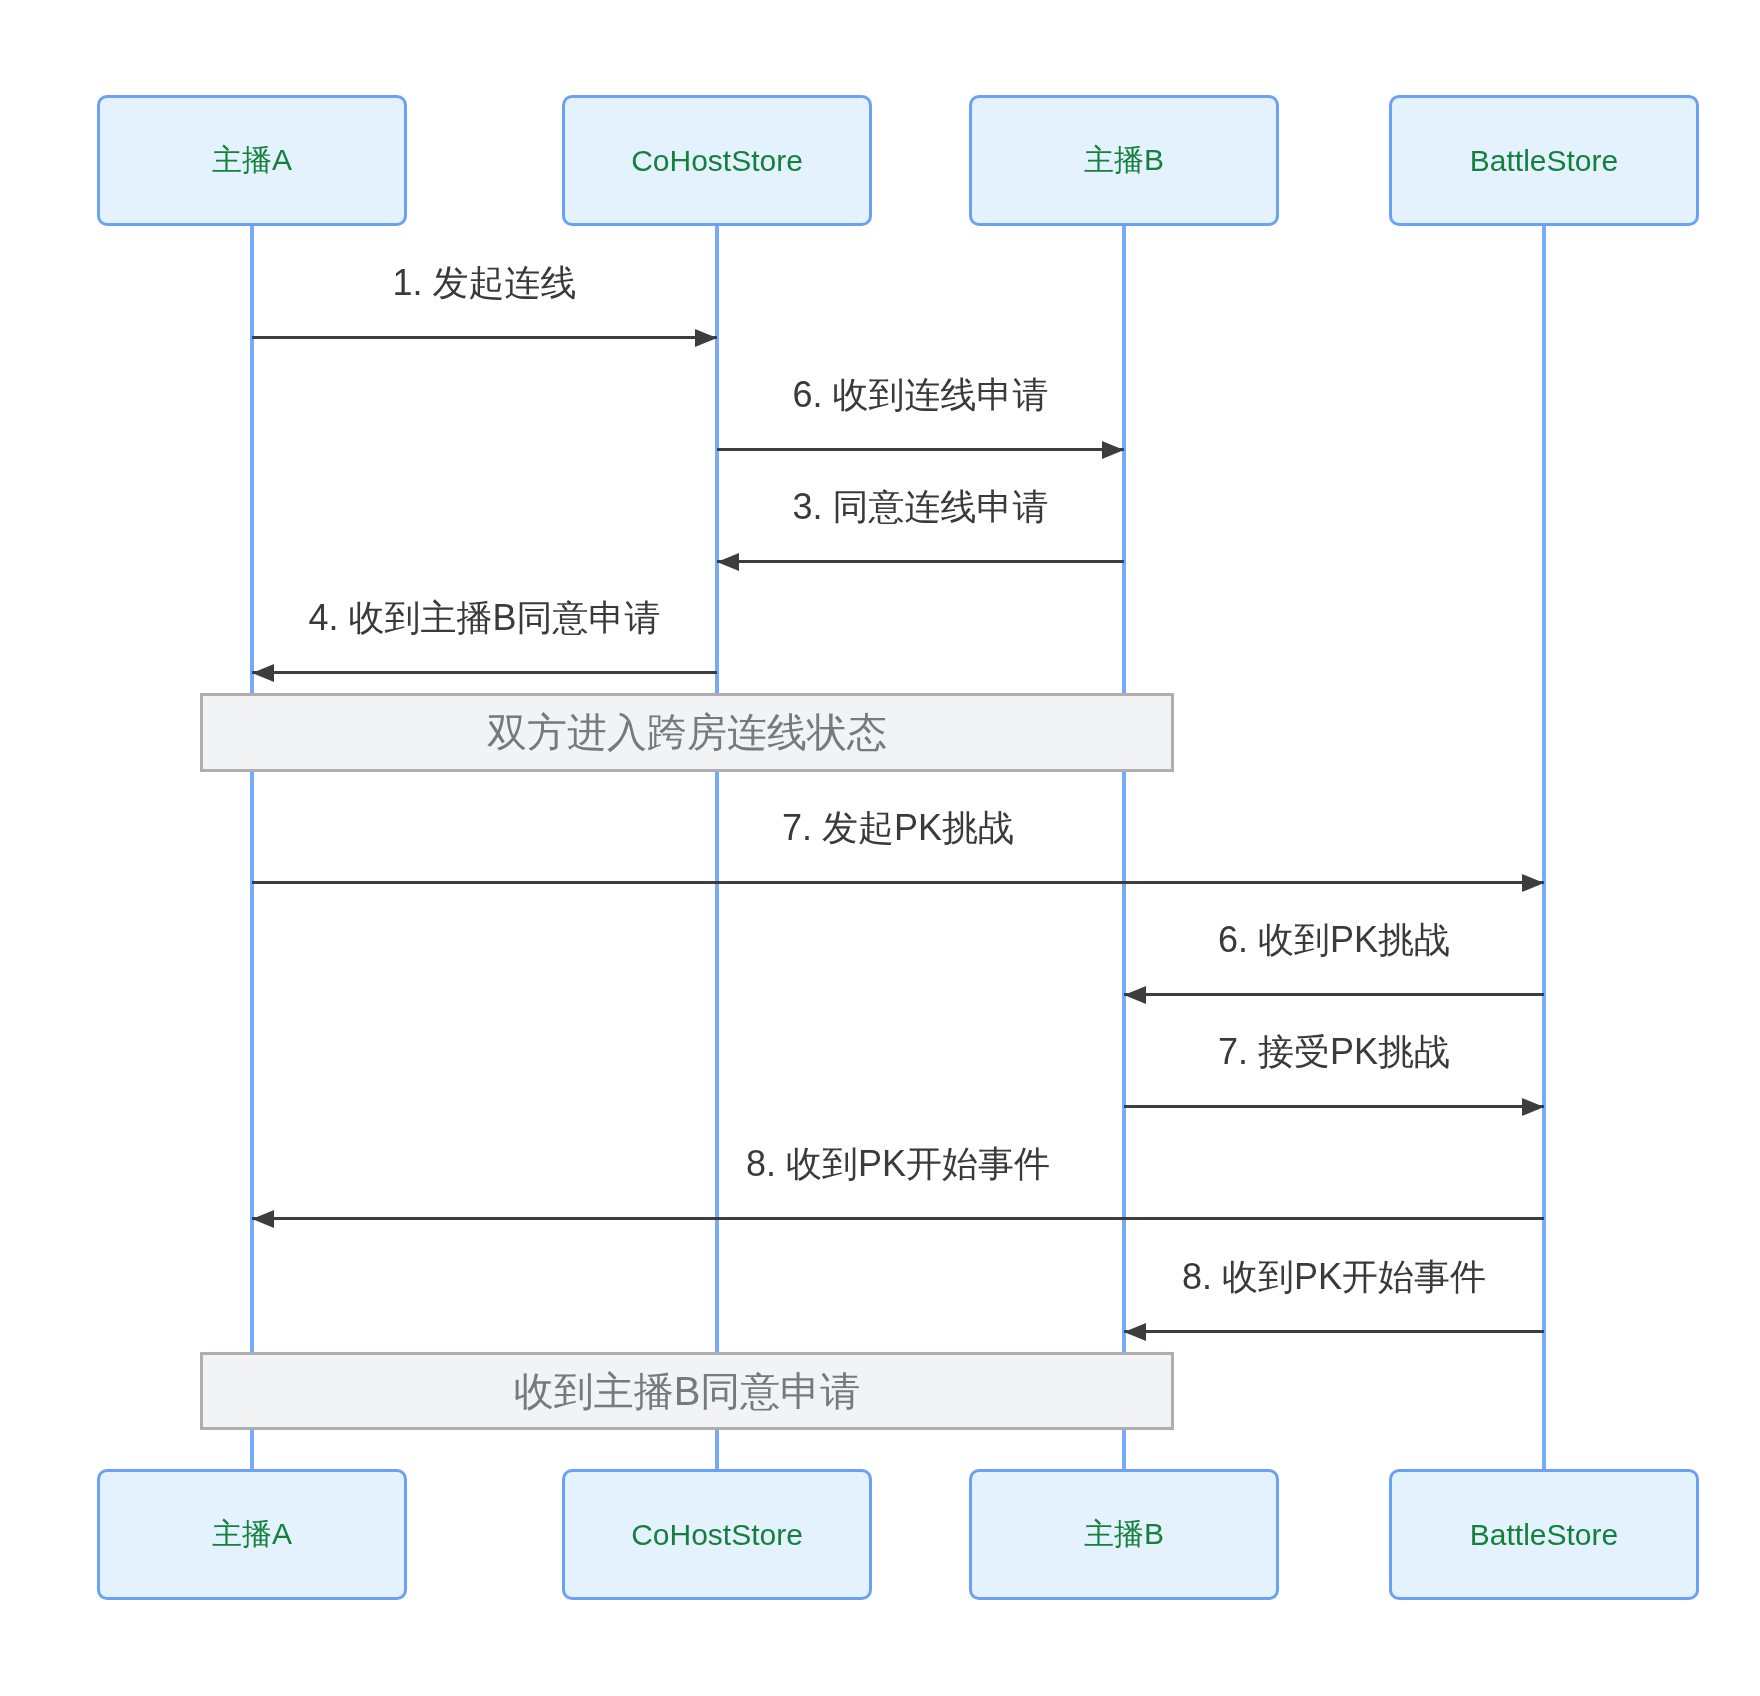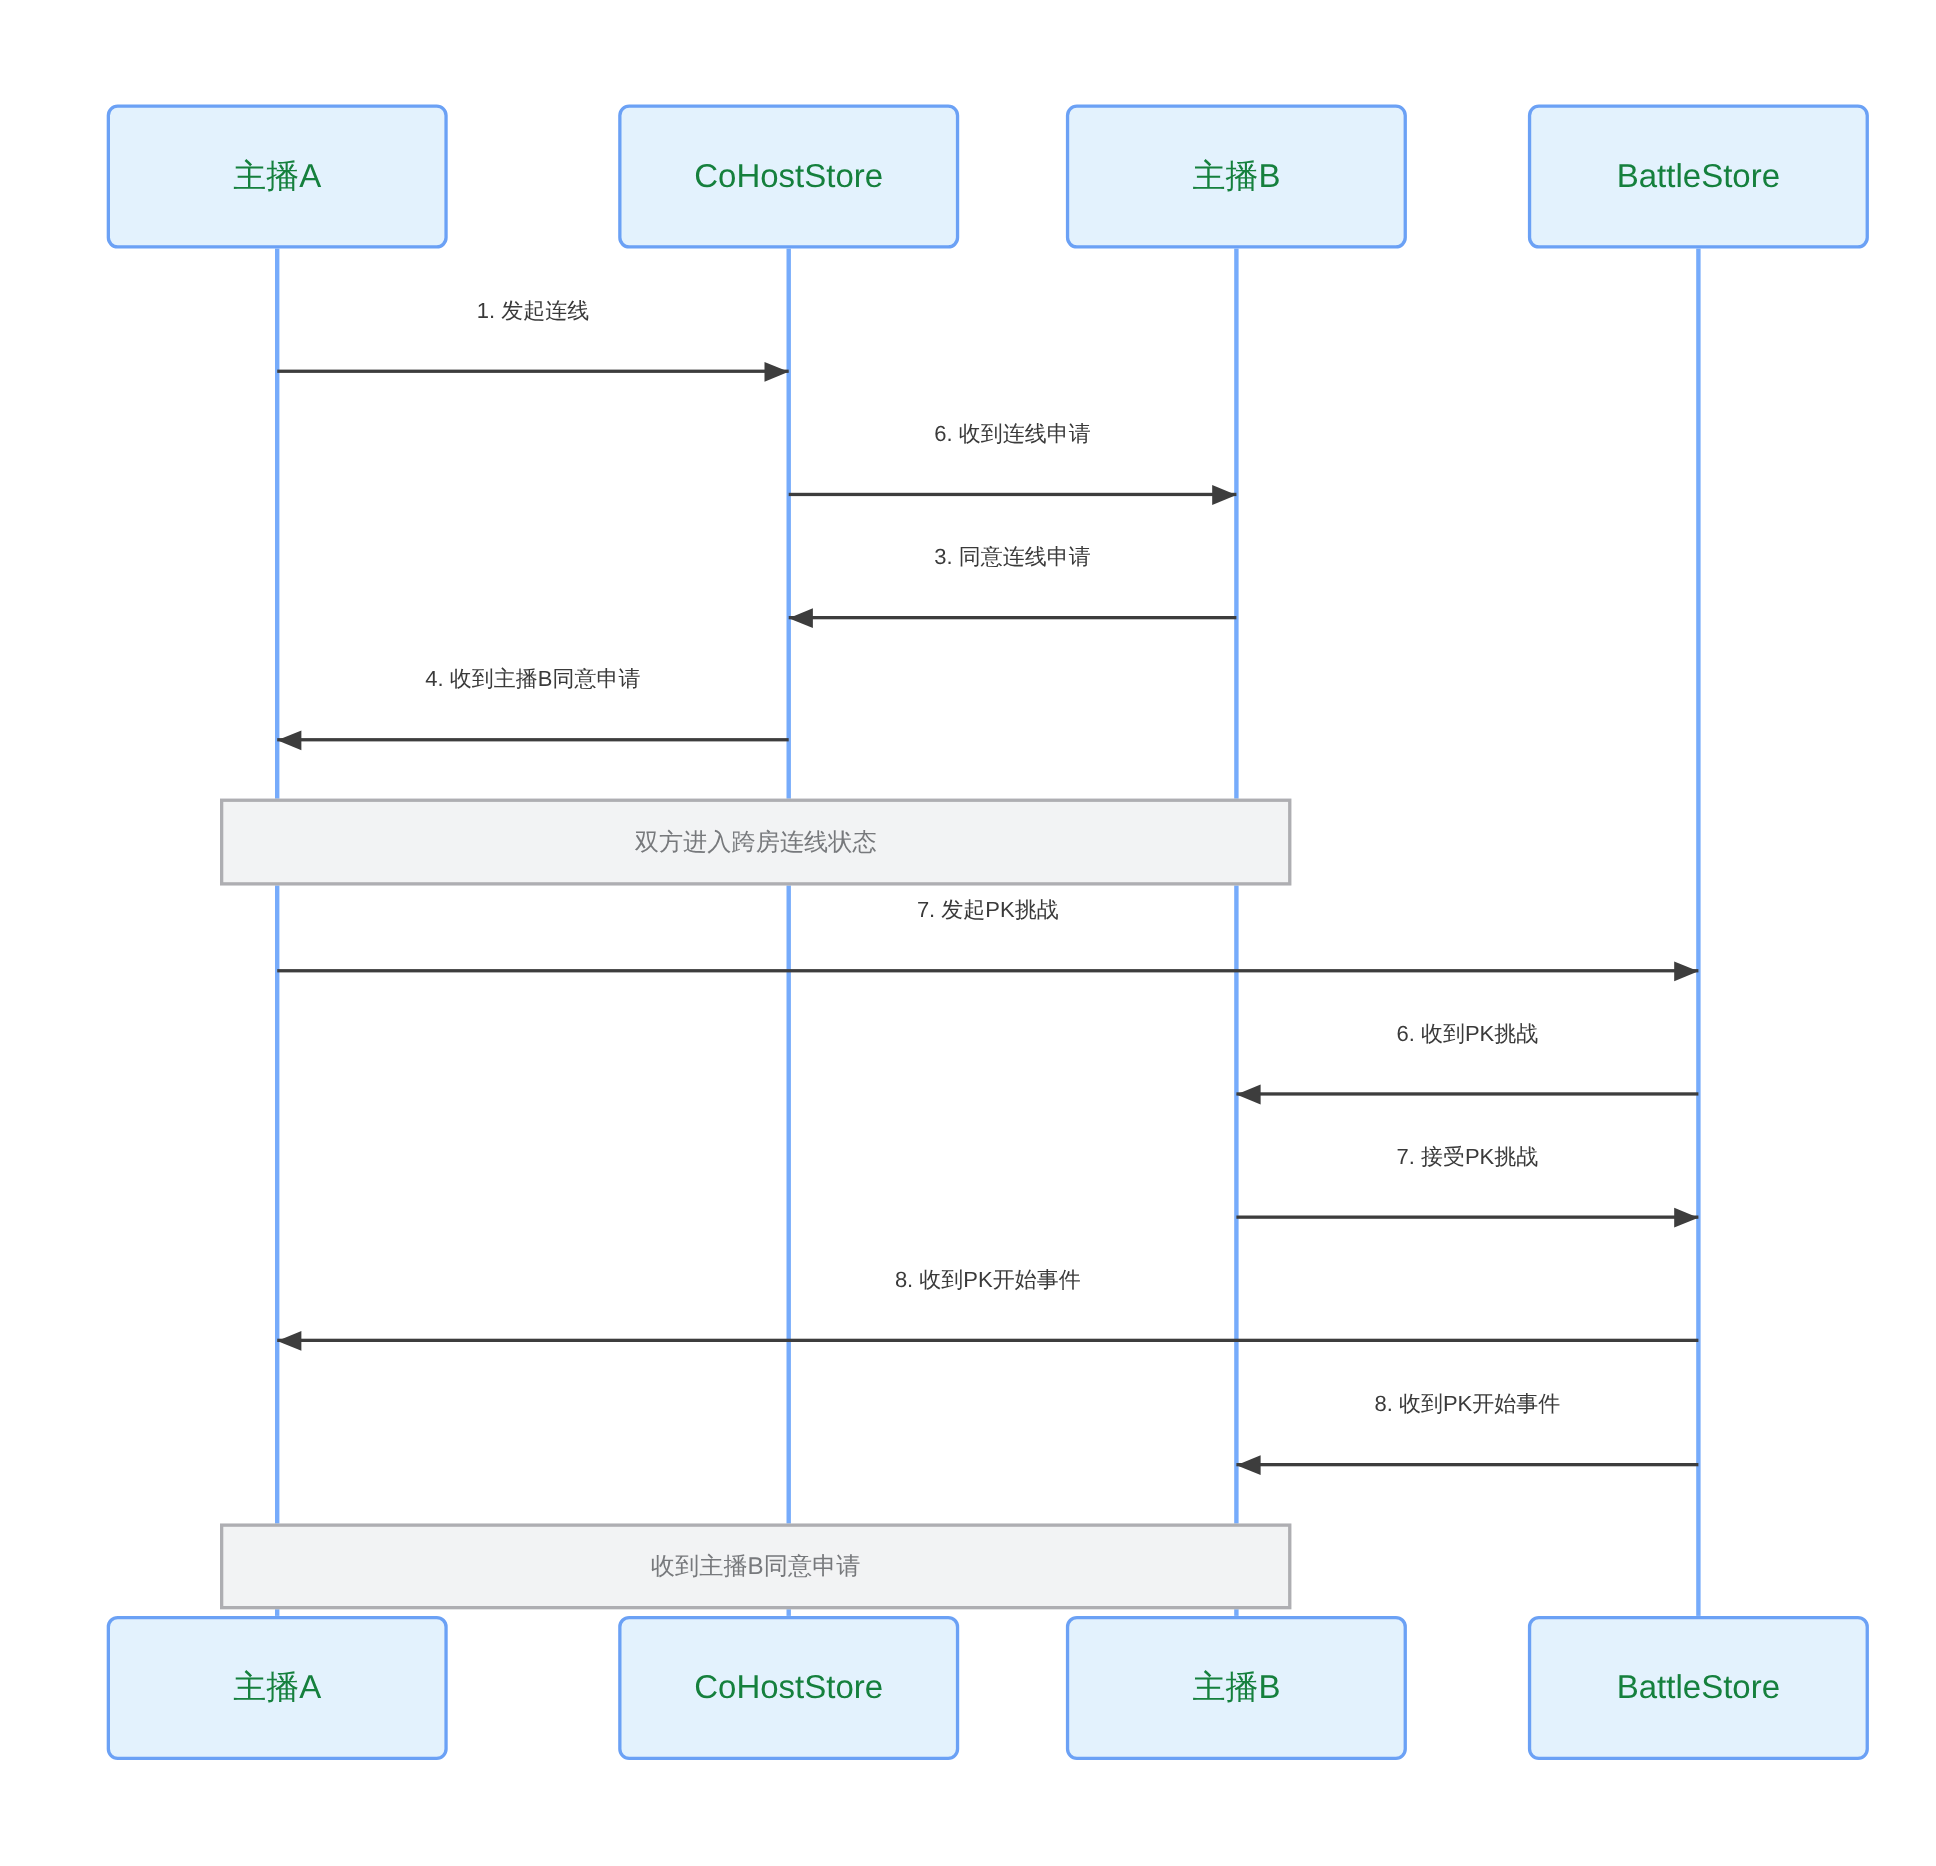--- a/index.html
+++ b/index.html
@@ -50,21 +50,21 @@
     position:absolute;
     height:90px;
     z-index:2;
   }
   .msg-label{
     position:absolute;
     top:0;
     left:0;
     right:0;
     text-align:center;
-    font-size:20px;
+    font-size:36px;
     line-height:30px;
     color:var(--message-text);
     white-space:nowrap;
   }
   .msg-line{
     position:absolute;
     top:68px;
     left:0;
     right:0;
     height:0;
@@ -89,24 +89,23 @@
   
   .state-note{
     position:absolute;
     left:200px;
     width:974px;
     background:var(--note-fill);
     border:3px solid var(--note-border);
     display:flex;
     align-items:center;
     justify-content:center;
-    font-size:22px;
+    font-size:40px;
     color:var(--note-text);
     z-index:4;
-    margin-top:33px;
   }
 </style>
 </head>
 <body>
 
 <div class="canvas">
 
   <div class="lifeline" style="left:250px"></div>
   <div class="lifeline" style="left:715px"></div>
   <div class="lifeline" style="left:1122px"></div>

